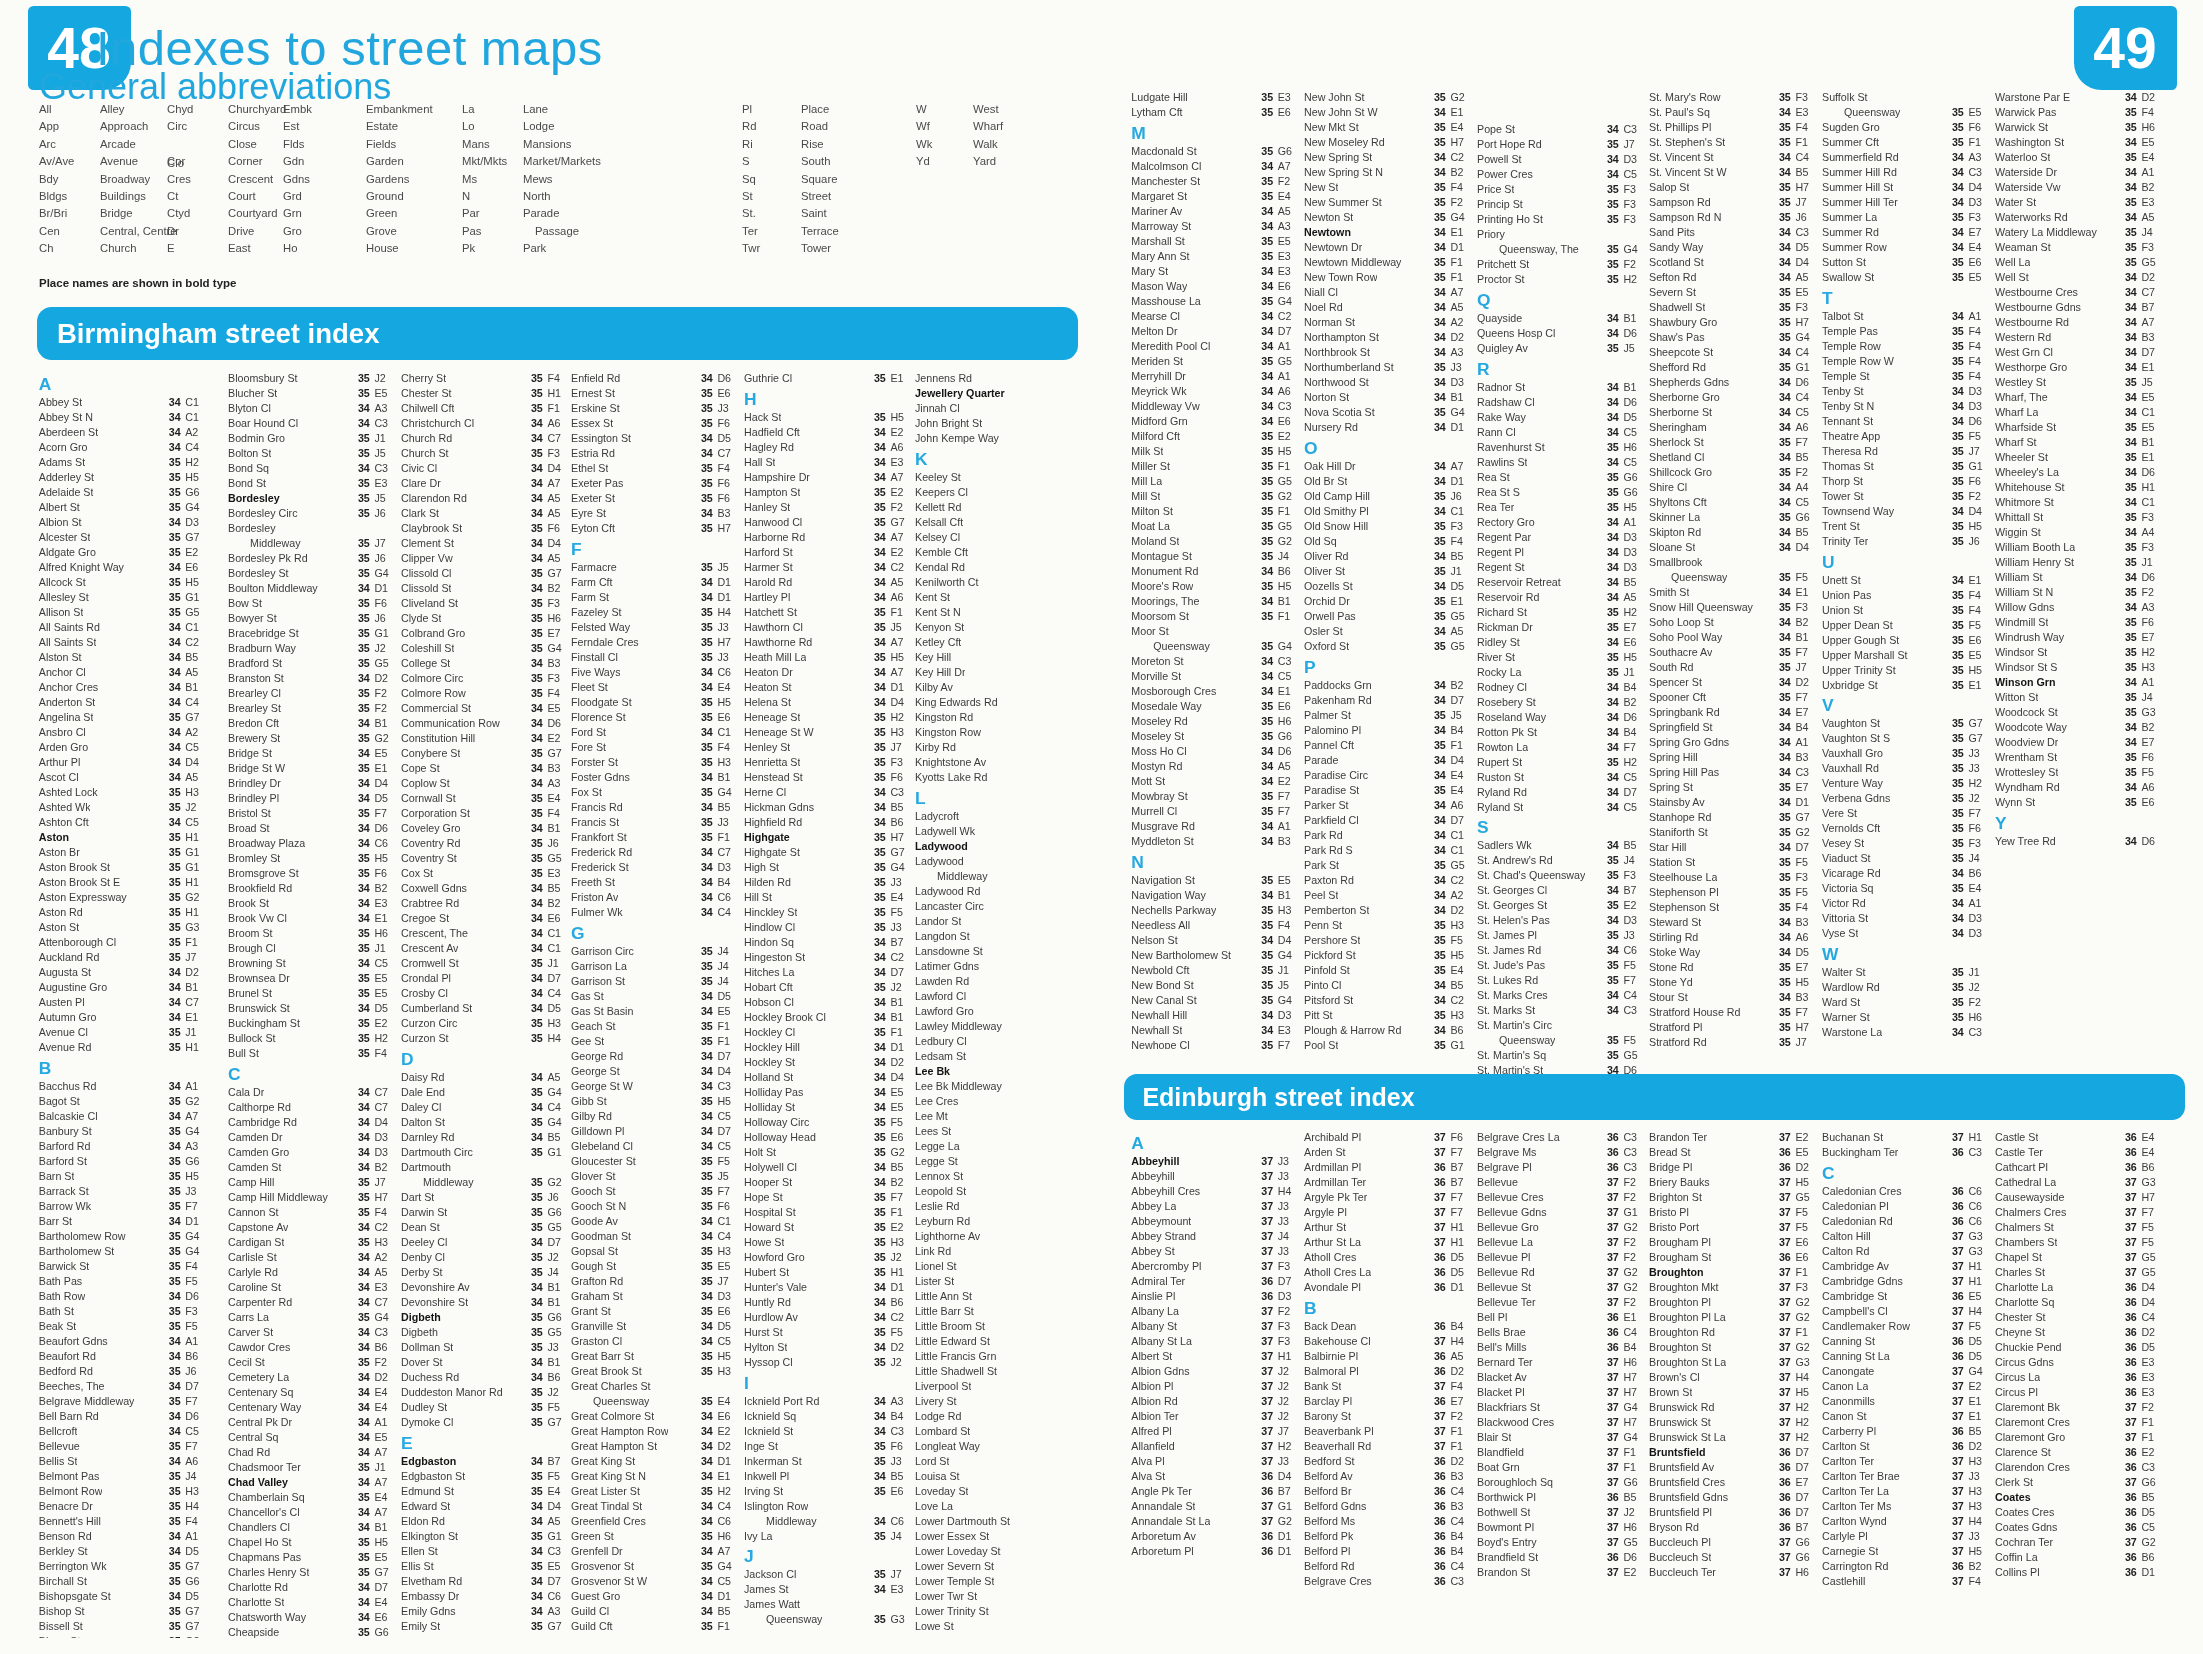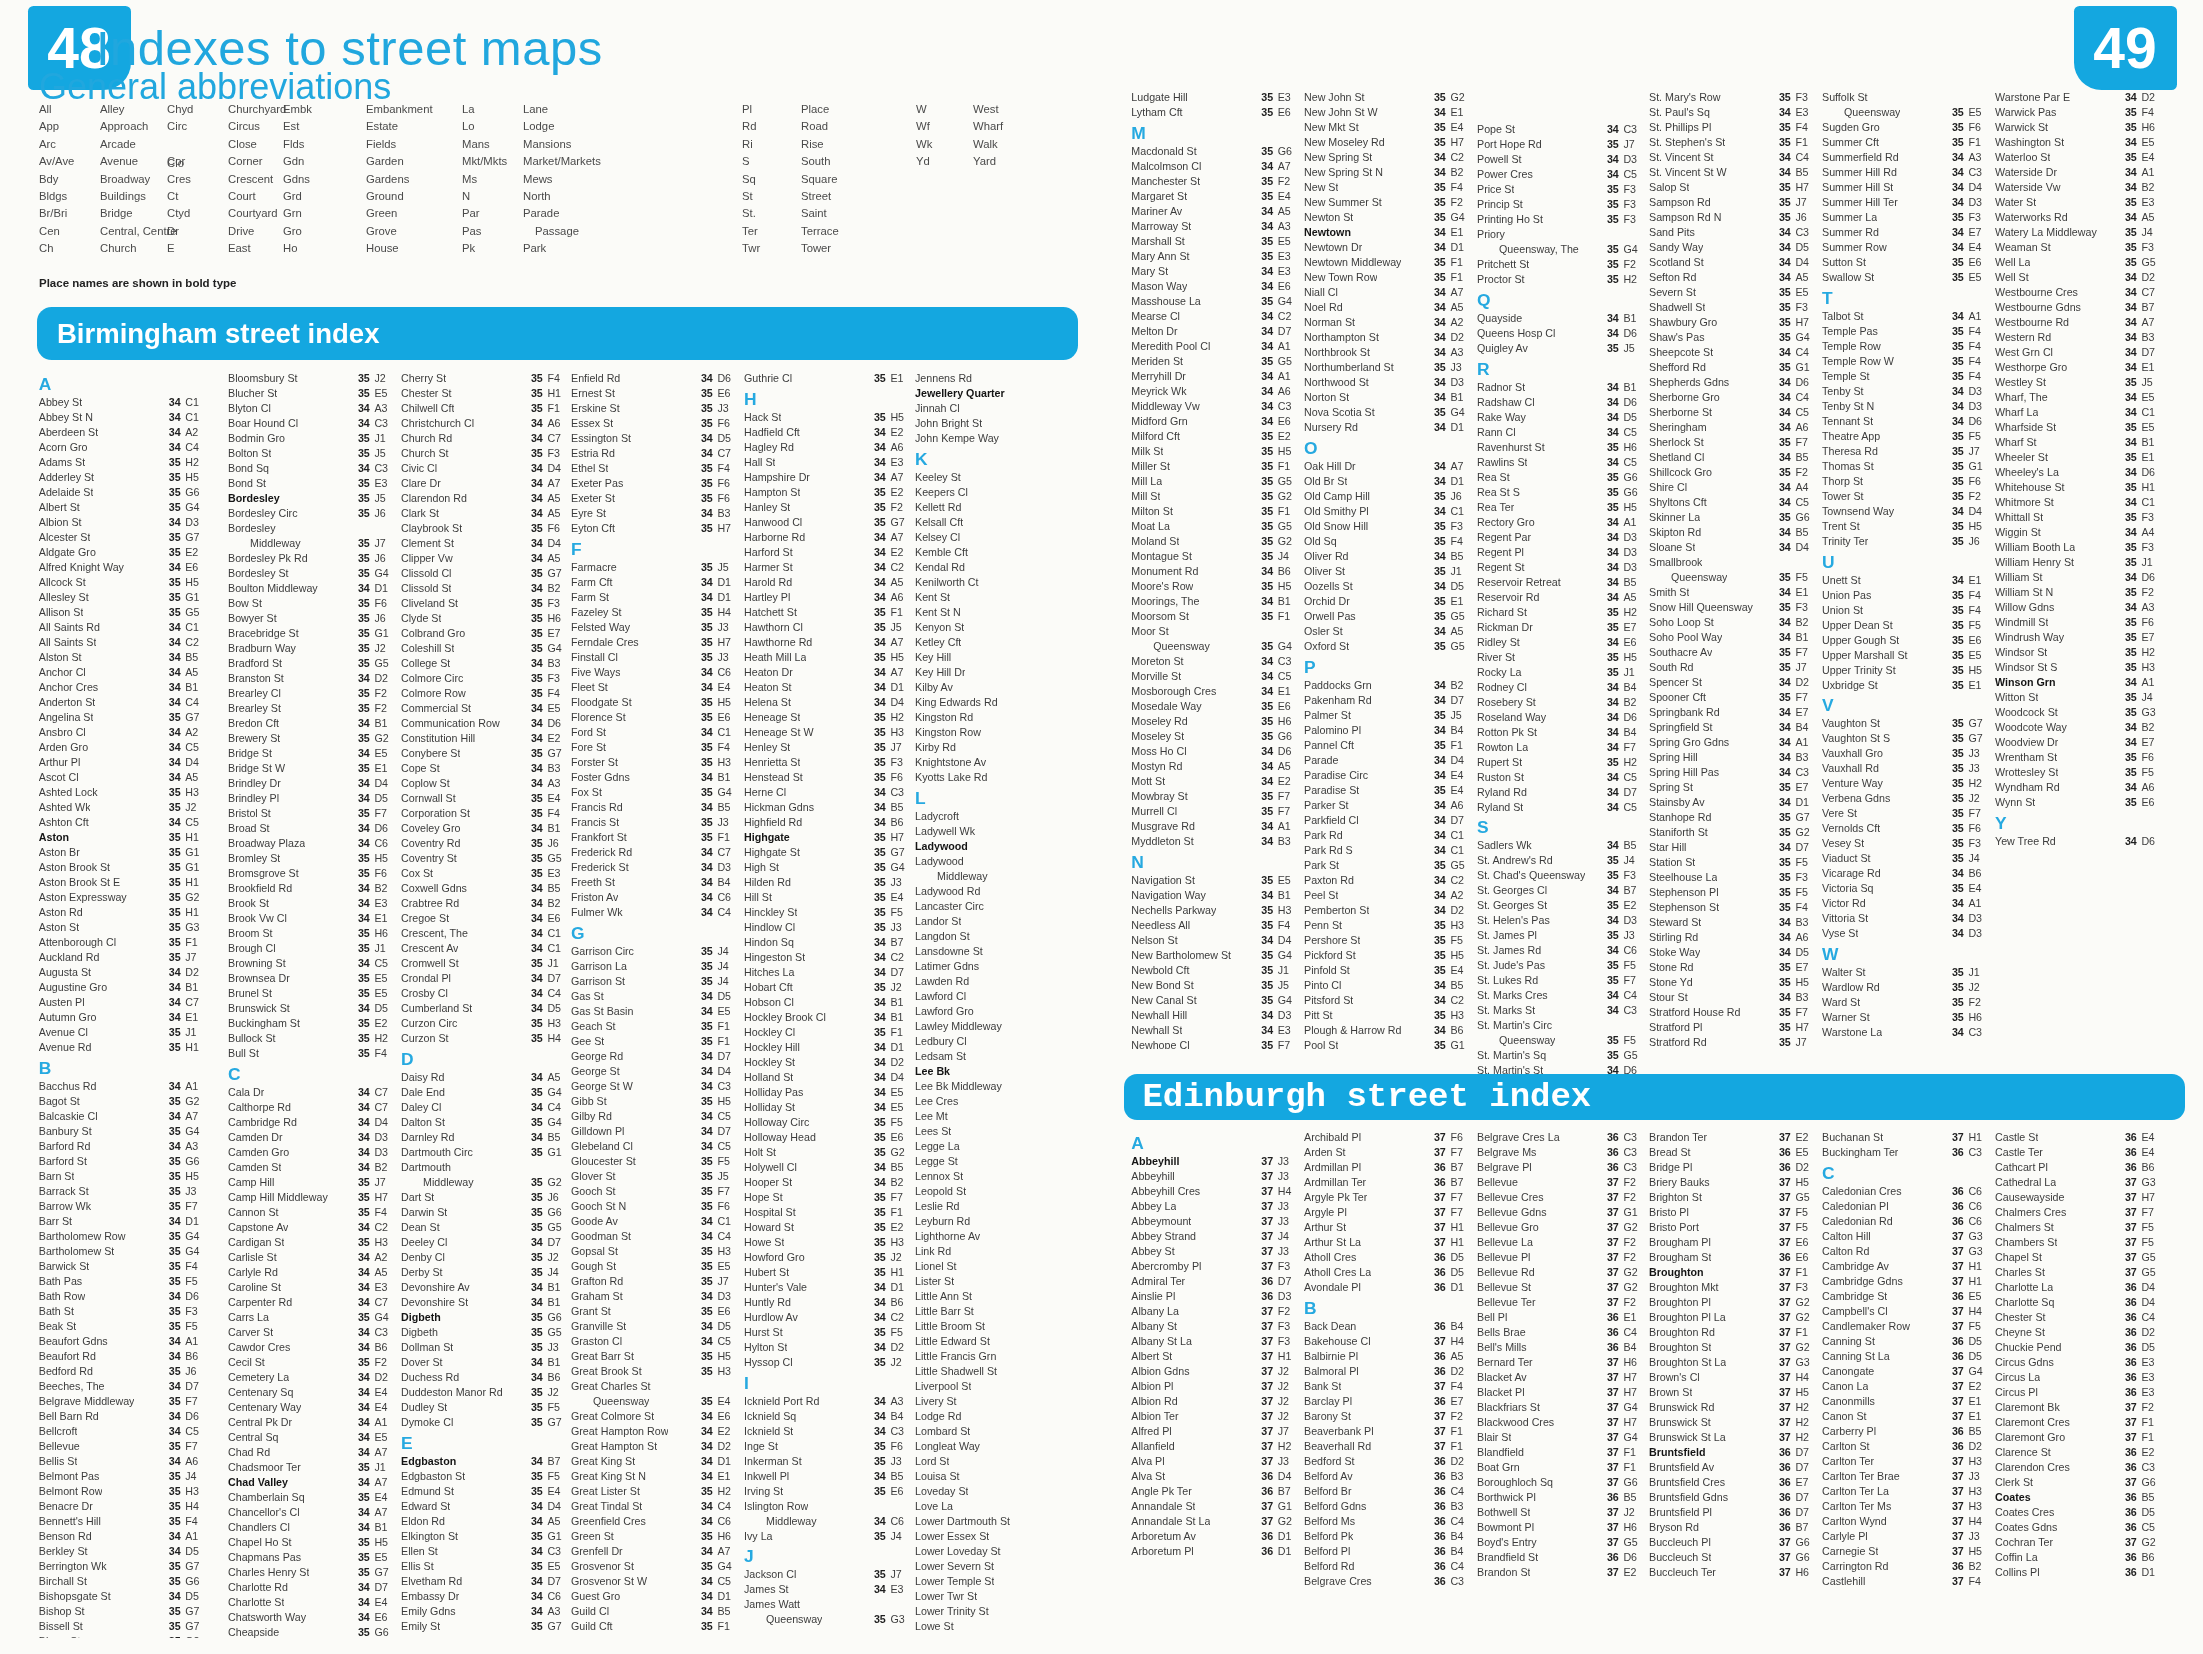--- a/index.html
+++ b/index.html
@@ -29,21 +29,21 @@
   .abbr-row .ab{display:inline-block;}
   .note{
     position:absolute;left:39px;top:277px;
     font-size:11.5px;font-weight:bold;color:#222;
   }
   .banner{
     position:absolute;background:#14a7e0;color:#fff;font-weight:bold;
     display:flex;align-items:center;
   }
   .banner.bham{left:37px;top:307px;width:1021px;height:53px;border-radius:14.7px;font-size:27.5px;padding-left:20px;}
-  .banner.edi{left:1124px;top:1074px;width:1043px;height:46px;border-radius:13px;font-size:34px;padding-left:18.4px;font-family:Liberation Mono, monospace;}
+  .banner.edi{left:1124px;top:1074px;width:1043px;height:46px;border-radius:13px;font-size:25px;padding-left:18.4px;}
   .idx{position:absolute;}
   .idx .col{position:absolute;top:0;width:162px;height:100%;overflow:hidden;}
   .row{
     display:flex;justify-content:space-between;align-items:baseline;
     height:15px;line-height:15px;font-size:10.7px;color:#3c3c3c;
     white-space:nowrap;
   }
   .row .nm{overflow:hidden;}
   .row .ref{margin-left:3.7px;flex:none;}
   .pg{font-weight:bold;color:#1f1f1f;}

